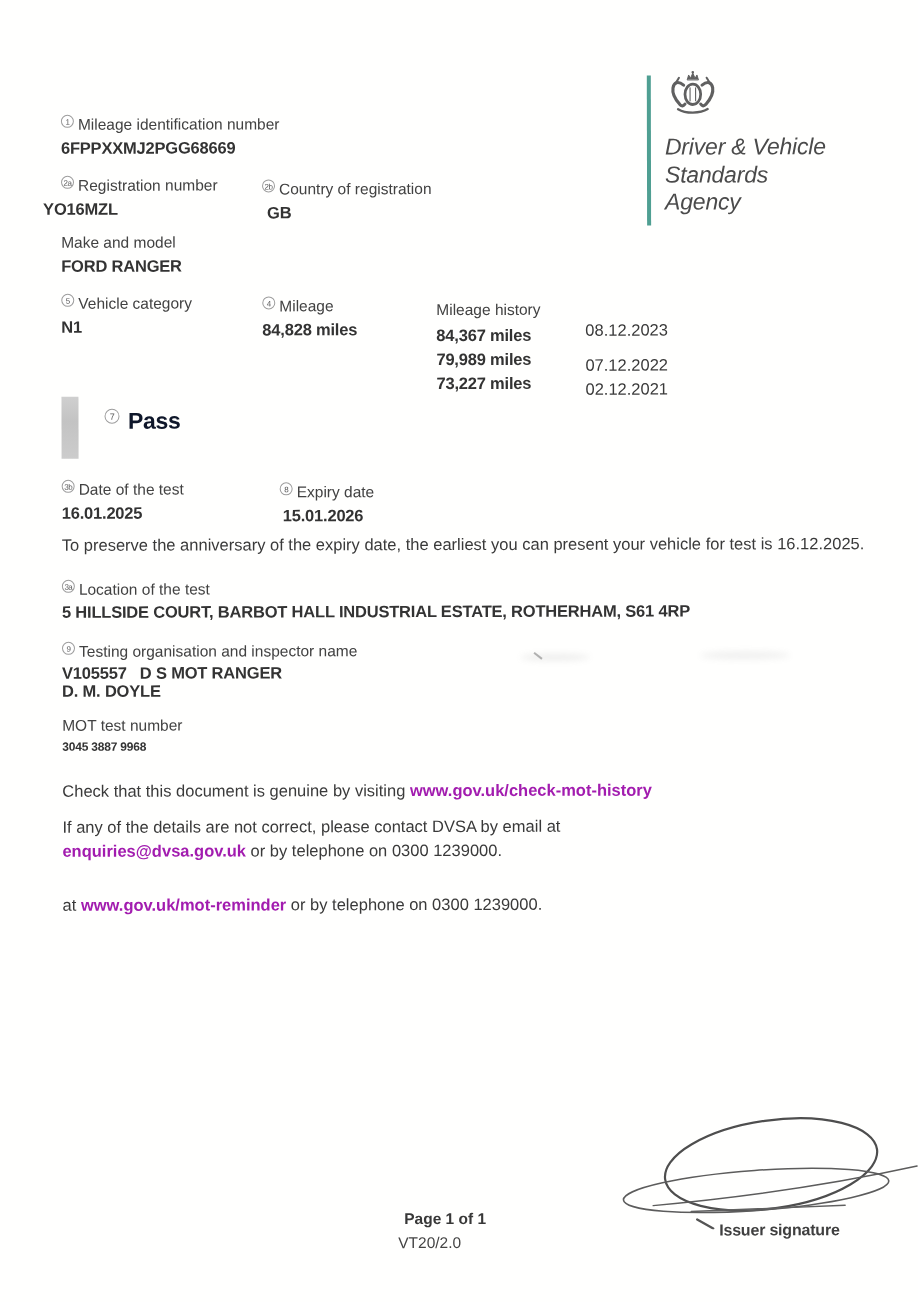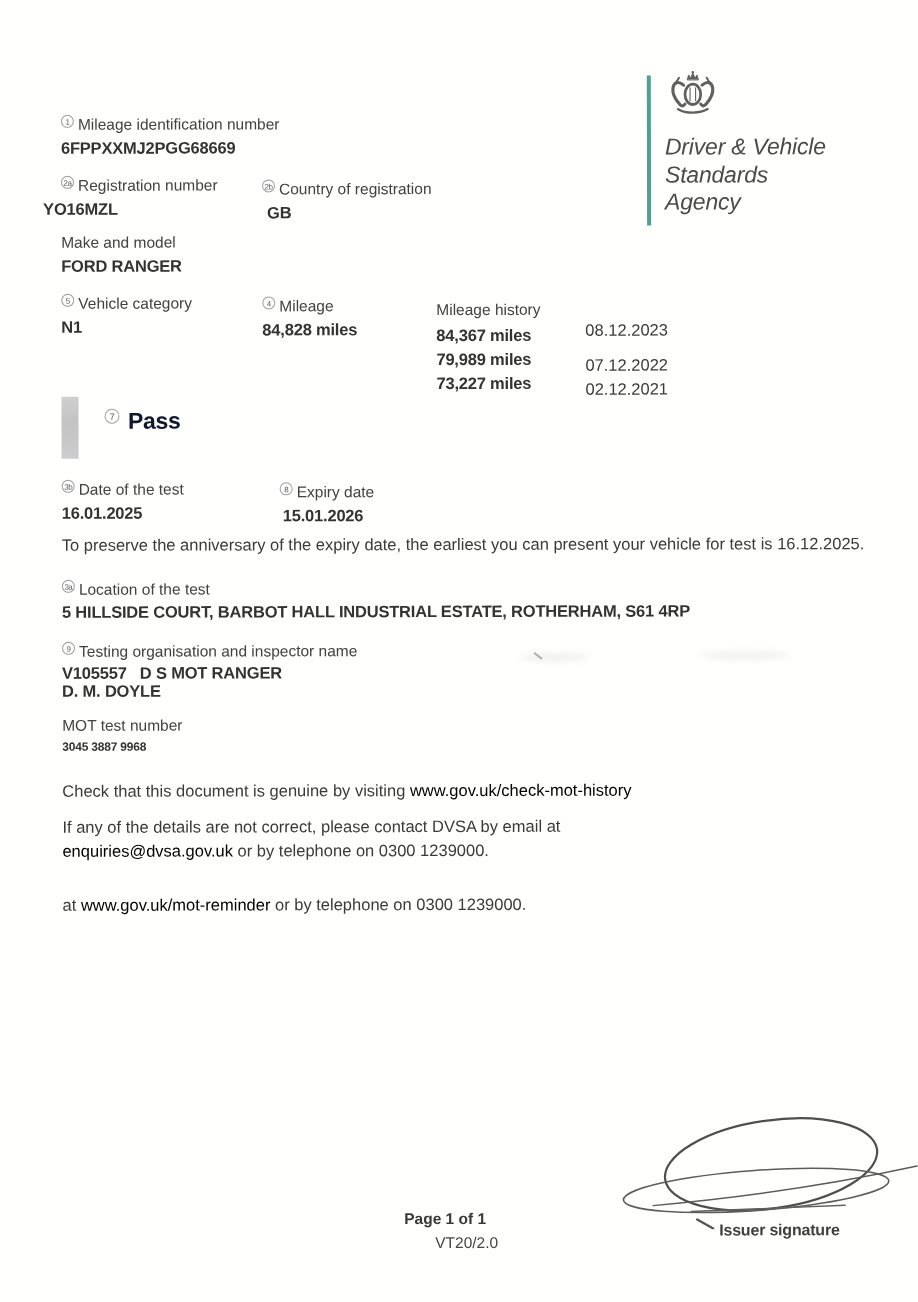--- a/index.html
+++ b/index.html
@@ -13,27 +13,27 @@
   .title{font-size:25px;font-weight:700;color:#333;letter-spacing:-0.4px;}
   .label{font-size:15.5px;color:#424242;white-space:nowrap;}
   .value{font-size:16.5px;font-weight:700;color:#333;white-space:nowrap;letter-spacing:-0.2px;}
   .ref{
     display:inline-block;width:13px;height:13px;border:1px solid #9d9d9d;border-radius:50%;
     font-size:8px;line-height:13px;text-align:center;color:#5a5a5a;vertical-align:5px;
     margin-right:4px;box-sizing:border-box;letter-spacing:-0.5px;background:rgba(255,255,255,.6);
   }
   .ref.big{width:15px;height:15px;line-height:15px;font-size:9px;vertical-align:9px;}
   .body-text{font-size:16.5px;color:#3a3a3a;line-height:24px;}
-  .bold{font-weight:400;color:#000000;}
+  .bold{font-weight:700;color:#a21caf;}
   .pass-word{font-size:23px;font-weight:700;color:#0f172a;letter-spacing:-0.3px;}
   .gray-bar{background:linear-gradient(180deg,#cfcfcf,#c3c3c3 40%,#cccccc);}
   .agency-text{font-size:23px;line-height:27.5px;color:#4b4b4b;letter-spacing:-0.2px;}
   .divider{background:#4f9f92;}
   .footer-page{font-size:15.5px;font-weight:700;color:#383838;}
-  .footer-form{font-size:15.5px;color:#444;margin-left:37px;}
+  .footer-form{font-size:15.5px;color:#444;}
   .sig-label{font-size:16px;font-weight:600;color:#3f3f3f;letter-spacing:-0.2px;}
   .smudge{background:#8a8a8a;border-radius:50%;filter:blur(3px);}
   .pre{white-space:pre;}
 </style>
 </head>
 <body>
 
 <div class="page">
   <div class="scan">
 

